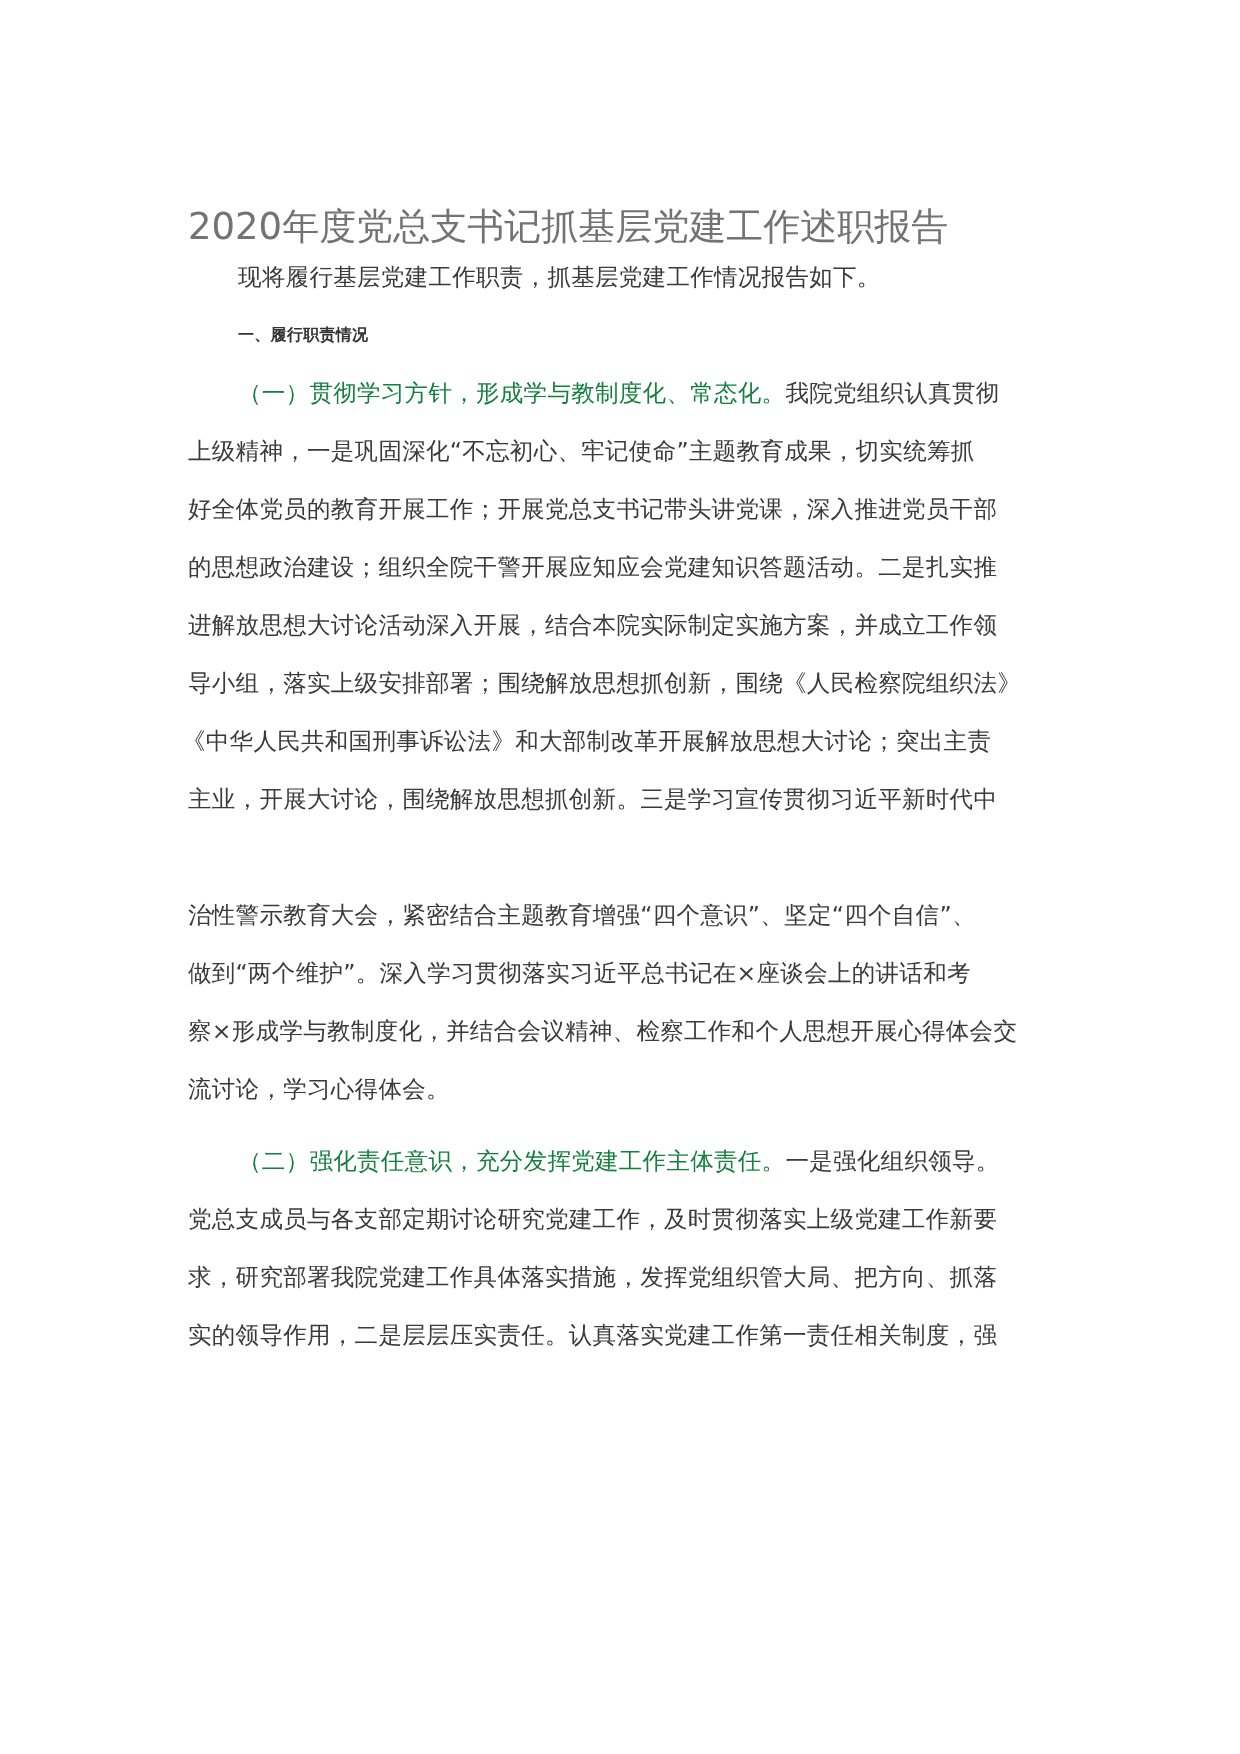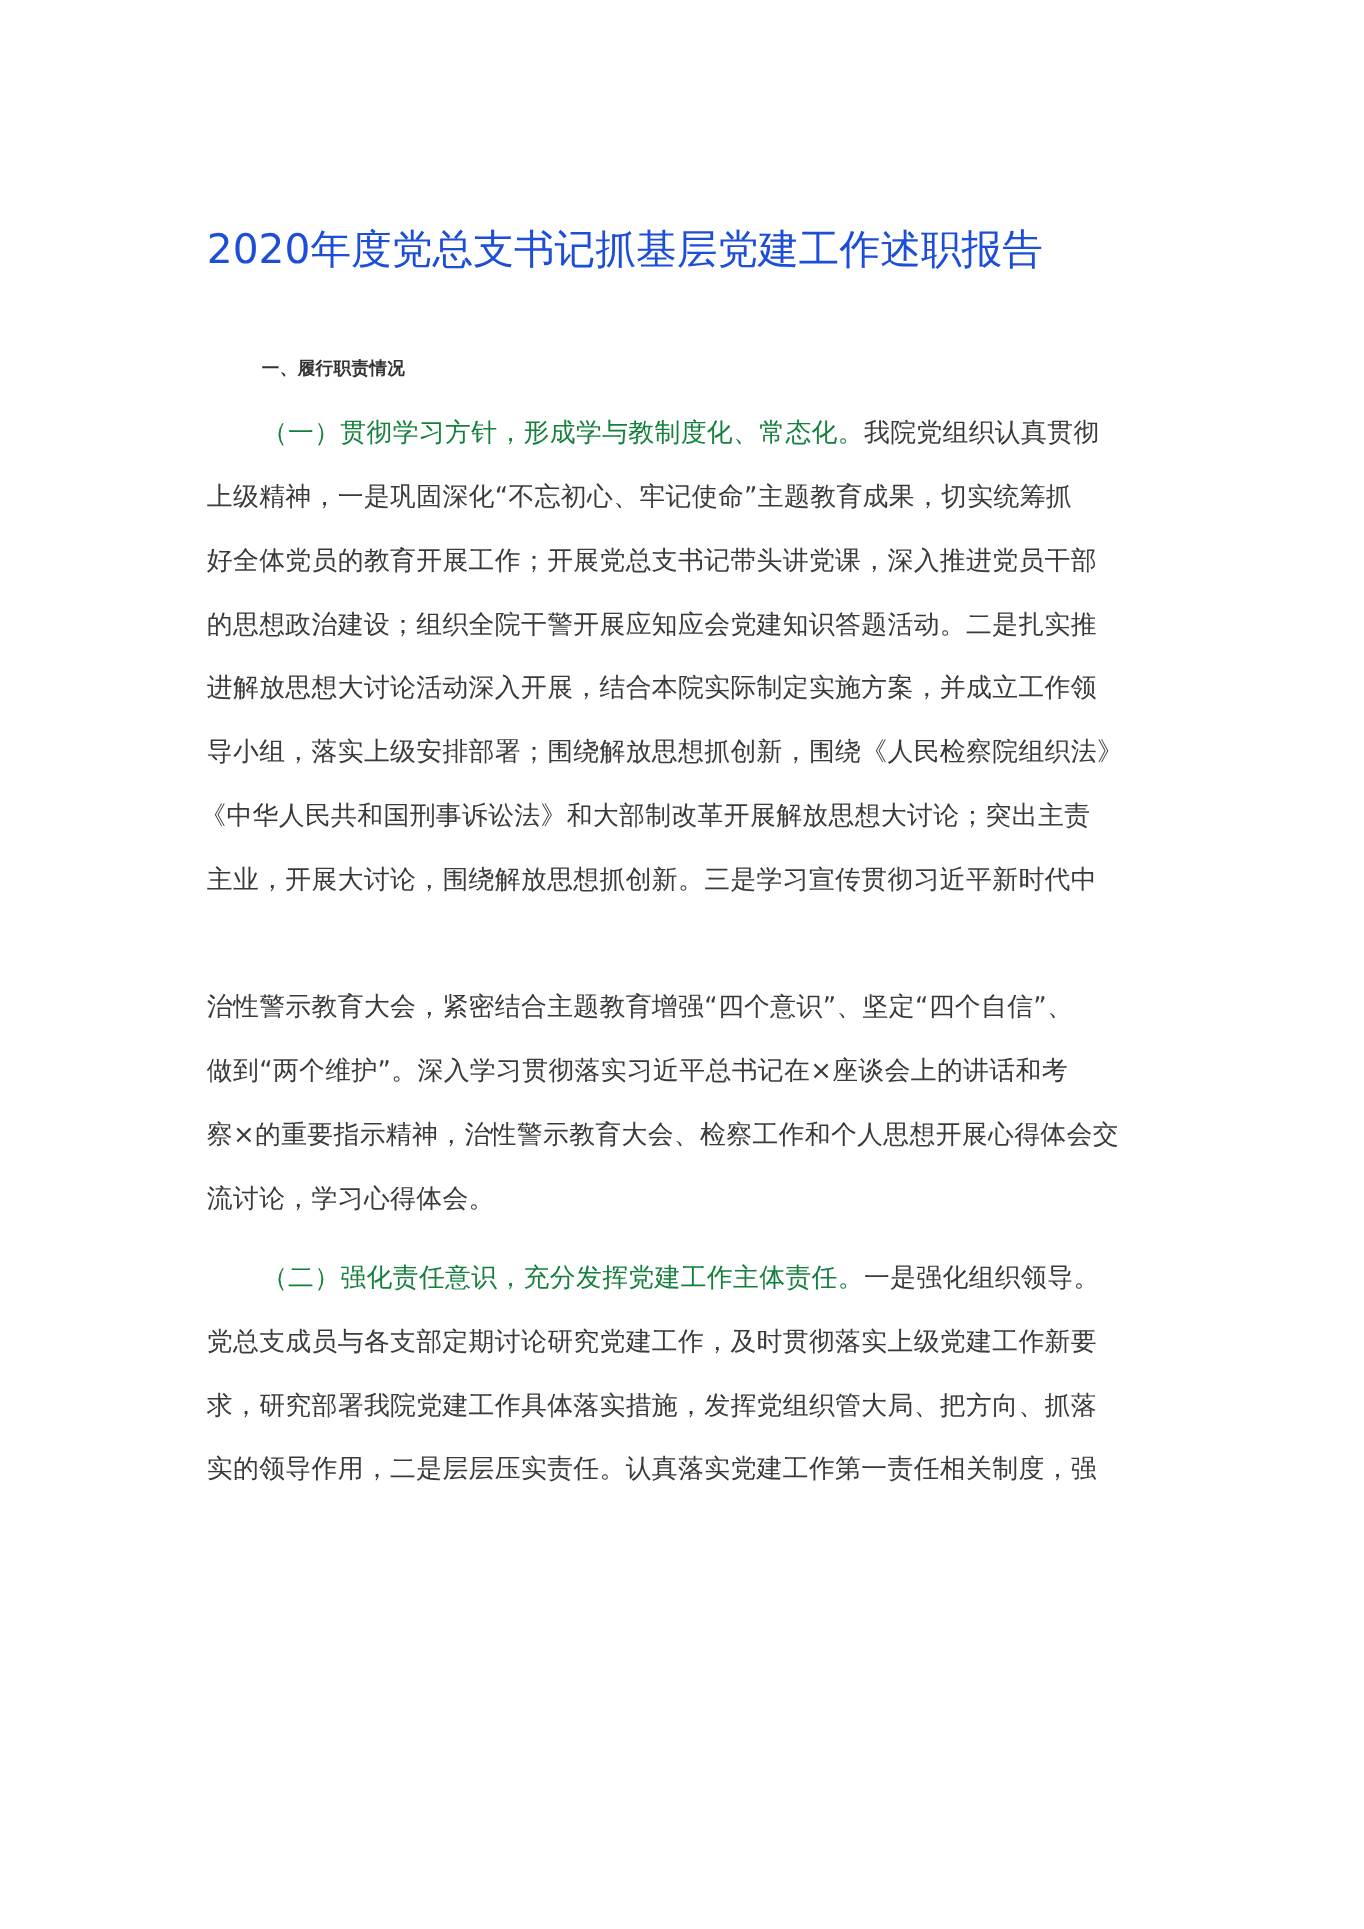--- a/index.html
+++ b/index.html
@@ -23,21 +23,21 @@
       height: 1754px;
       background: #ffffff;
     }
     .title {
       position: absolute;
       left: 188px;
       top: 202px;
       font-size: 37px;
       line-height: 50px;
       font-weight: normal;
-      color: #1d4ed8;
+      color: #737373;
       letter-spacing: 0px;
       white-space: nowrap;
       margin: 0;
     }
     .line {
       position: absolute;
       left: 188px;
       font-size: 23.5px;
       line-height: 34px;
       color: #3a3a3a;
@@ -54,36 +54,37 @@
       font-size: 16px;
     }
   </style>
 </head>
 <body>
 
 <div class="page">
 
   <h1 class="title">2020年度党总支书记抓基层党建工作述职报告</h1>
 
+  <div class="line" style="left:238px; top:260px;">现将履行基层党建工作职责，抓基层党建工作情况报告如下。</div>
 
   <div class="line heading" style="left:238px; top:318px;">一、履行职责情况</div>
 
   <div class="line" style="left:238px; top:376px;">
     <span class="bold">（一）贯彻学习方针，形成学与教制度化、常态化。</span><span>我院党组织认真贯彻</span>
   </div>
   <div class="line" style="top:434px;">上级精神，一是巩固深化“不忘初心、牢记使命”主题教育成果，切实统筹抓</div>
   <div class="line" style="top:492px;">好全体党员的教育开展工作；开展党总支书记带头讲党课，深入推进党员干部</div>
   <div class="line" style="top:608px;">进解放思想大讨论活动深入开展，结合本院实际制定实施方案，并成立工作领</div>
   <div class="line" style="top:550px;">的思想政治建设；组织全院干警开展应知应会党建知识答题活动。二是扎实推</div>
   <div class="line" style="top:666px;">导小组，落实上级安排部署；围绕解放思想抓创新，围绕《人民检察院组织法》</div>
   <div class="line" style="top:724px; left:182px;">《中华人民共和国刑事诉讼法》和大部制改革开展解放思想大讨论；突出主责</div>
   <div class="line" style="top:782px;">主业，开展大讨论，围绕解放思想抓创新。三是学习宣传贯彻习近平新时代中</div>
   <div class="line" style="top:898px;">治性警示教育大会，紧密结合主题教育增强“四个意识”、坚定“四个自信”、</div>
   <div class="line" style="top:956px;">做到“两个维护”。深入学习贯彻落实习近平总书记在×座谈会上的讲话和考</div>
-  <div class="line" style="top:1014px;">察×的重要指示精神，治性警示教育大会、检察工作和个人思想开展心得体会交</div>
+  <div class="line" style="top:1014px;">察×形成学与教制度化，并结合会议精神、检察工作和个人思想开展心得体会交</div>
   <div class="line" style="top:1072px;">流讨论，学习心得体会。</div>
 
   <div class="line" style="left:238px; top:1144px;">
     <span class="bold">（二）强化责任意识，充分发挥党建工作主体责任。</span><span>一是强化组织领导。</span>
   </div>
   <div class="line" style="top:1202px;">党总支成员与各支部定期讨论研究党建工作，及时贯彻落实上级党建工作新要</div>
   <div class="line" style="top:1260px;">求，研究部署我院党建工作具体落实措施，发挥党组织管大局、把方向、抓落</div>
   <div class="line" style="top:1318px;">实的领导作用，二是层层压实责任。认真落实党建工作第一责任相关制度，强</div>
 
 </div>

